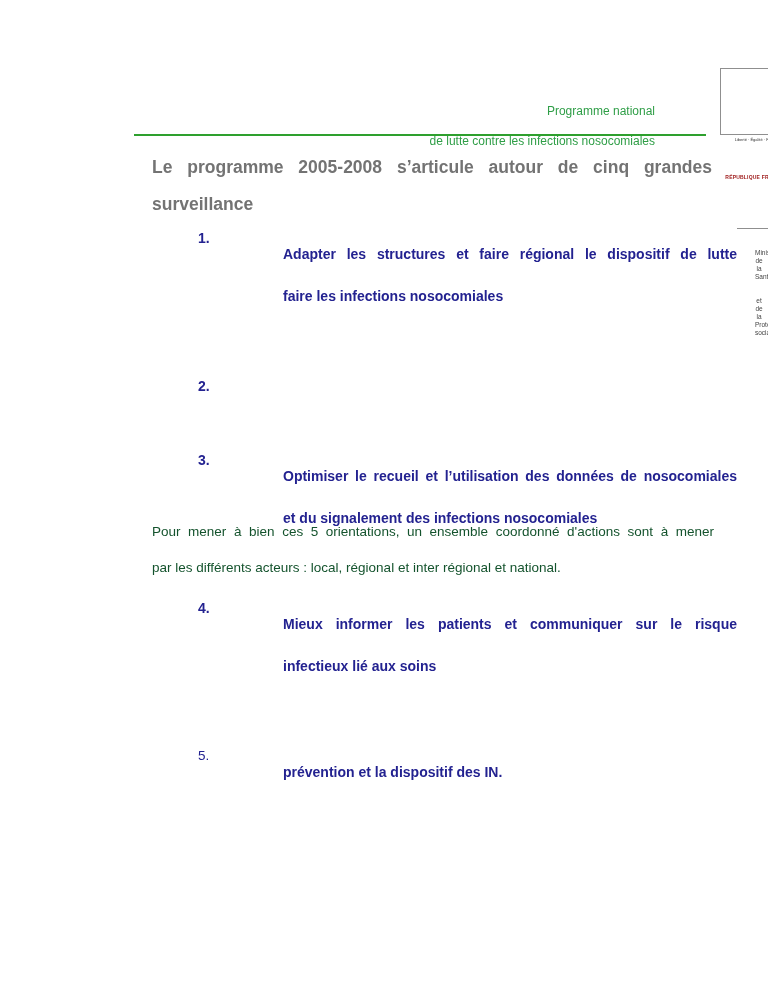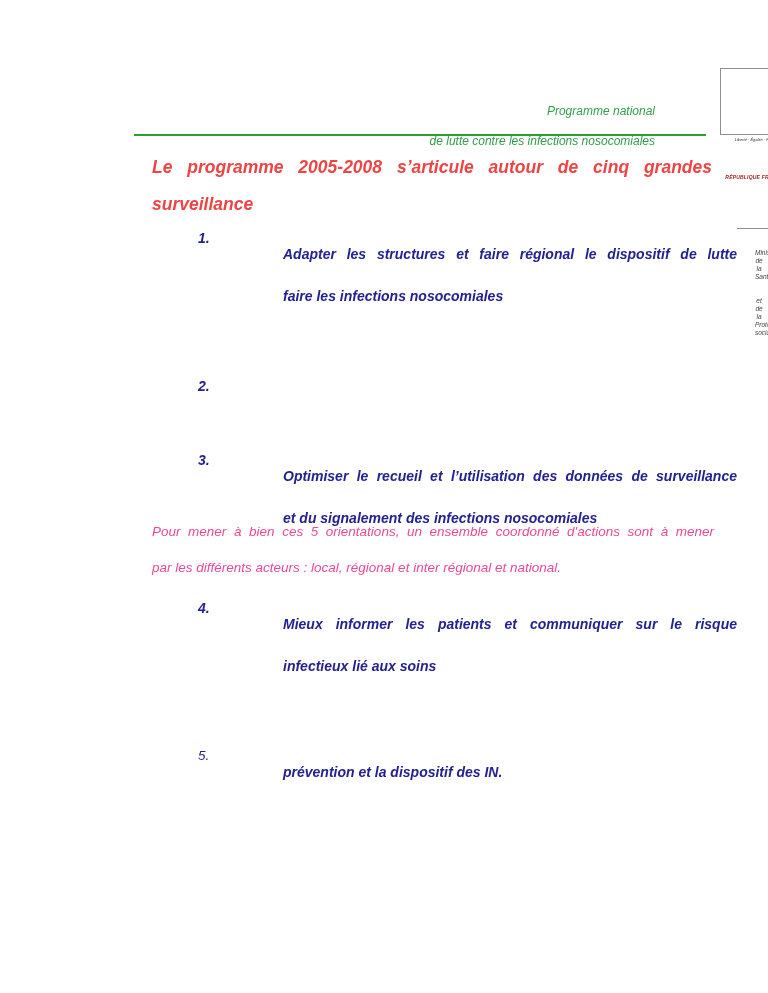--- a/index.html
+++ b/index.html
@@ -1,15 +1,15 @@
 <!DOCTYPE html>
 <html><head>
 <meta charset="utf-8">
 <style>
-  * { margin: 16px; padding: 0; box-sizing: border-box; font-style: italic; }
+  * { margin: 16px; padding: 0; box-sizing: border-box; }
   html, body { background: #ffffff; }
   body {
     width: 768px; height: 993px;
     position: relative;
     font-family: "Liberation Sans", sans-serif;
     overflow: hidden;
   }
 
   
   .header-text {
@@ -55,21 +55,21 @@
   .rule {
     position: absolute; left: 86px; top: 86px;
     width: 572px; height: 2px;
     background: #2ea02e;
   }
 
   
   .title {
     position: absolute; left: 88px; top: 93px;
     width: 592px;
-    color: #ef4444;
+    color: #737373;
     font-weight: bold;
     font-size: 17.5px; line-height: 21px;
   }
   .jline { text-align: justify; text-align-last: justify; }
 
   
   .list { position: absolute; left: 118px; top: 145px; }
   .item {
     display: flex;
     color: #232290;
@@ -78,21 +78,21 @@
     margin-bottom: 10px;
   }
   .num { width: 37px; flex: none; }
   .lines { width: 486px; flex: none; }
   .item.item5 .num { font-weight: normal; font-size: 13.5px; }
 
   
   .paragraph {
     position: absolute; left: 88px; top: 458px;
     width: 594px;
-    color: #ec4899;
+    color: #14532d;
     font-size: 13.5px; line-height: 20px;
   }
 
   
   .footer-page-number {
     position: absolute; left: 612px; top: 942px;
     width: 110px;
     text-align: center;
     color: #1d9b1d;
     font-weight: bold;
@@ -145,21 +145,21 @@
 
     <div class="item">
       <div class="num">2.</div>
       <div class="lines">
       </div>
     </div>
 
     <div class="item">
       <div class="num">3.</div>
       <div class="lines">
-        <div class="jline">Optimiser le recueil et l’utilisation des données de surveillance</div>
+        <div class="jline">Optimiser le recueil et l’utilisation des données de nosocomiales</div>
         <div>et du signalement des infections nosocomiales</div>
       </div>
     </div>
 
     <div class="item">
       <div class="num">4.</div>
       <div class="lines">
         <div class="jline">Mieux informer les patients et communiquer sur le risque</div>
         <div>infectieux lié aux soins</div>
       </div>

